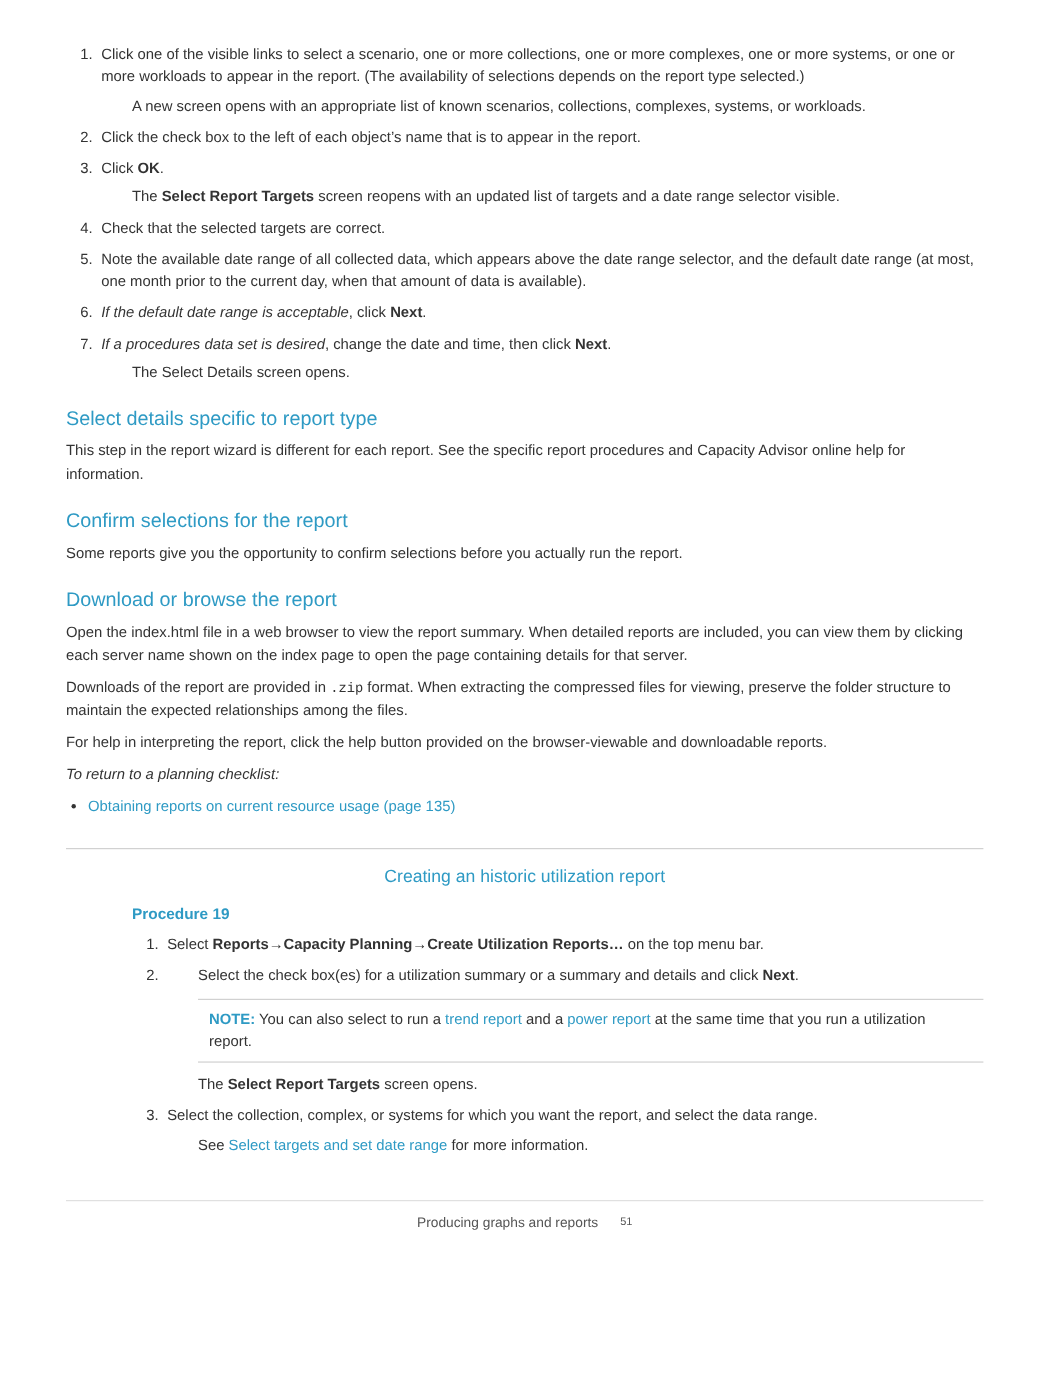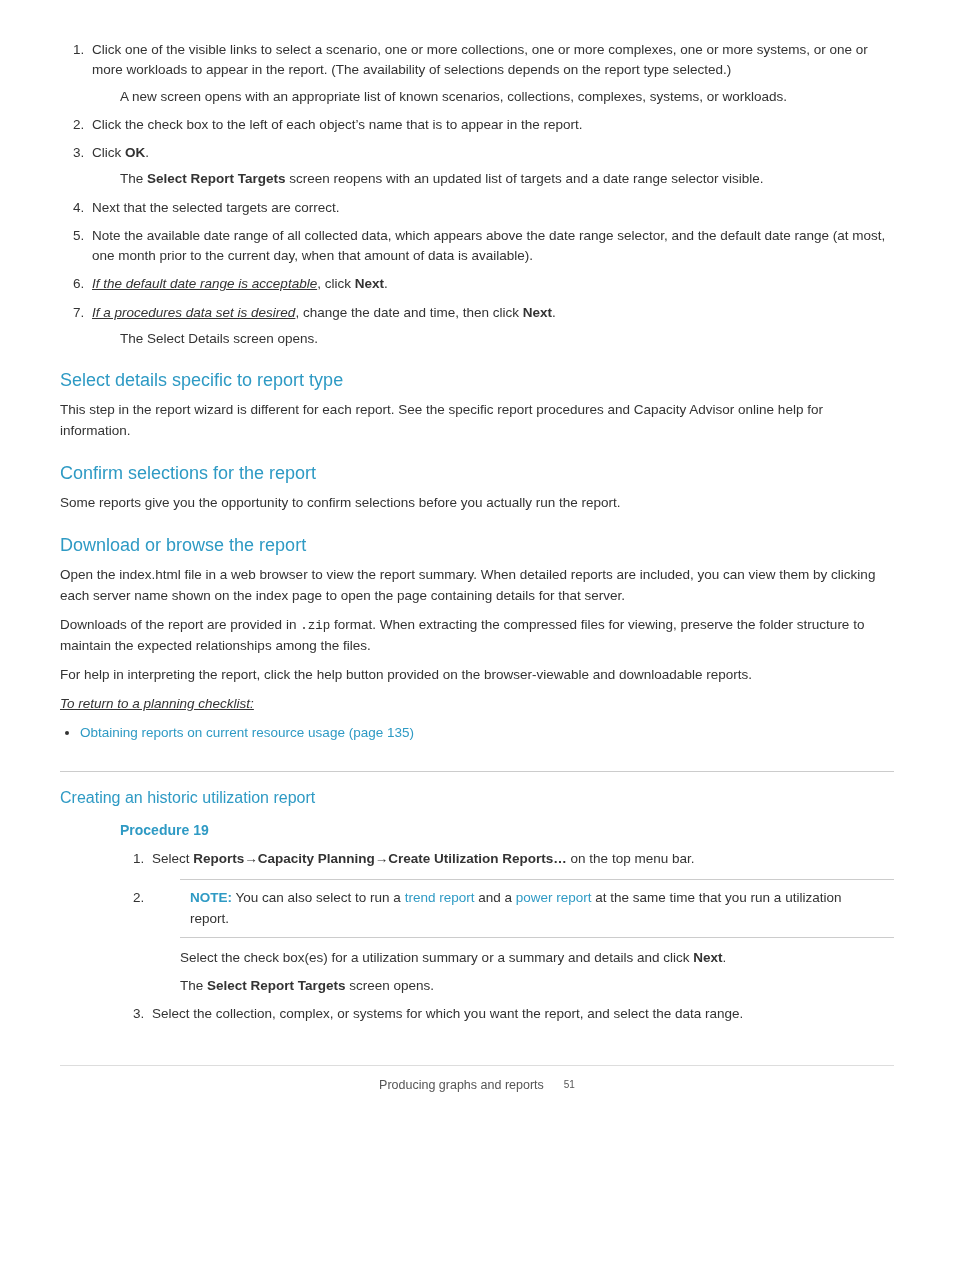--- a/index.html
+++ b/index.html
@@ -34,21 +34,21 @@
       font-size: 18px;
       font-weight: normal;
       margin-top: 18px;
       margin-bottom: 6px;
     }
     .section-paragraph {
       margin-bottom: 8px;
       font-size: 13.5px;
       line-height: 1.55;
     }
-    .italic { font-style: italic; text-decoration: underline; }
+    .italic { font-style: italic; }
     .bold { font-weight: bold; }
     code {
       font-family: "Courier New", monospace;
       font-size: 12.5px;
     }
     .bullet-list {
       list-style: disc;
       padding-left: 20px;
       margin-top: 6px;
     }
@@ -60,20 +60,21 @@
       text-decoration: none;
     }
     .creating-section-header {
       color: #2E9AC4;
       font-size: 16px;
       font-weight: normal;
       margin-top: 28px;
       margin-bottom: 10px;
       border-top: 1px solid #ccc;
       padding-top: 14px;
+      text-align: center;
     }
     .procedure-label {
       font-weight: bold;
       font-size: 14px;
       color: #2E9AC4;
       margin-bottom: 8px;
       margin-left: 60px;
     }
     .procedure-list {
       padding-left: 28px;
@@ -127,21 +128,21 @@
     <li>
       <span>Click the check box to the left of each object’s name that is to appear in the report.</span>
     </li>
     <li>
       <span>Click <span class="bold">OK</span>.</span>
       <div class="indent-block">
         The <span class="bold">Select Report Targets</span> screen reopens with an updated list of targets and a date range selector visible.
       </div>
     </li>
     <li>
-      <span>Next that the selected targets are correct.</span>
+      <span>Check that the selected targets are correct.</span>
     </li>
     <li>
       <span>Note the available date range of all collected data, which appears above the date range selector, and the default date range (at most, one month prior to the current day, when that amount of data is available).</span>
     </li>
     <li>
       <span><span class="italic">If the default date range is acceptable</span>, click <span class="bold">Next</span>.</span>
     </li>
     <li>
       <span><span class="italic">If a procedures data set is desired</span>, change the date and time, then click <span class="bold">Next</span>.</span>
       <div class="indent-block">
@@ -172,34 +173,37 @@
   <h2 class="creating-section-header">Creating an historic utilization report</h2>
 
   <div class="procedure-label">Procedure 19</div>
 
   <ol class="procedure-list" start="1">
     <li>
       <span>Select <span class="bold">Reports→Capacity Planning→Create Utilization Reports…</span> on the top menu bar.</span>
     </li>
     <li>
       <div class="indent-block">
+        Select the check box(es) for a utilization summary or a summary and details and click <span class="bold">Next</span>.
+      </div>
+      <div class="indent-block">
         <div class="note-box">
           <span class="note-label">NOTE:</span>
           <span>   You can also select to run a <a class="link" href="#">trend report</a> and a <a class="link" href="#">power report</a> at the same time that you run a utilization report.</span>
         </div>
       </div>
       <div class="indent-block">
-        Select the check box(es) for a utilization summary or a summary and details and click <span class="bold">Next</span>.
-      </div>
-      <div class="indent-block">
         The <span class="bold">Select Report Targets</span> screen opens.
       </div>
     </li>
     <li>
       <span>Select the collection, complex, or systems for which you want the report, and select the data range.</span>
+      <div class="indent-block">
+        See <a class="link" href="#">Select targets and set date range</a> for more information.
+      </div>
     </li>
   </ol>
 
   <div class="footer-area">
     <span class="footer-text">Producing graphs and reports</span>
     <span class="footer-page">51</span>
   </div>
 
 </div>
 

